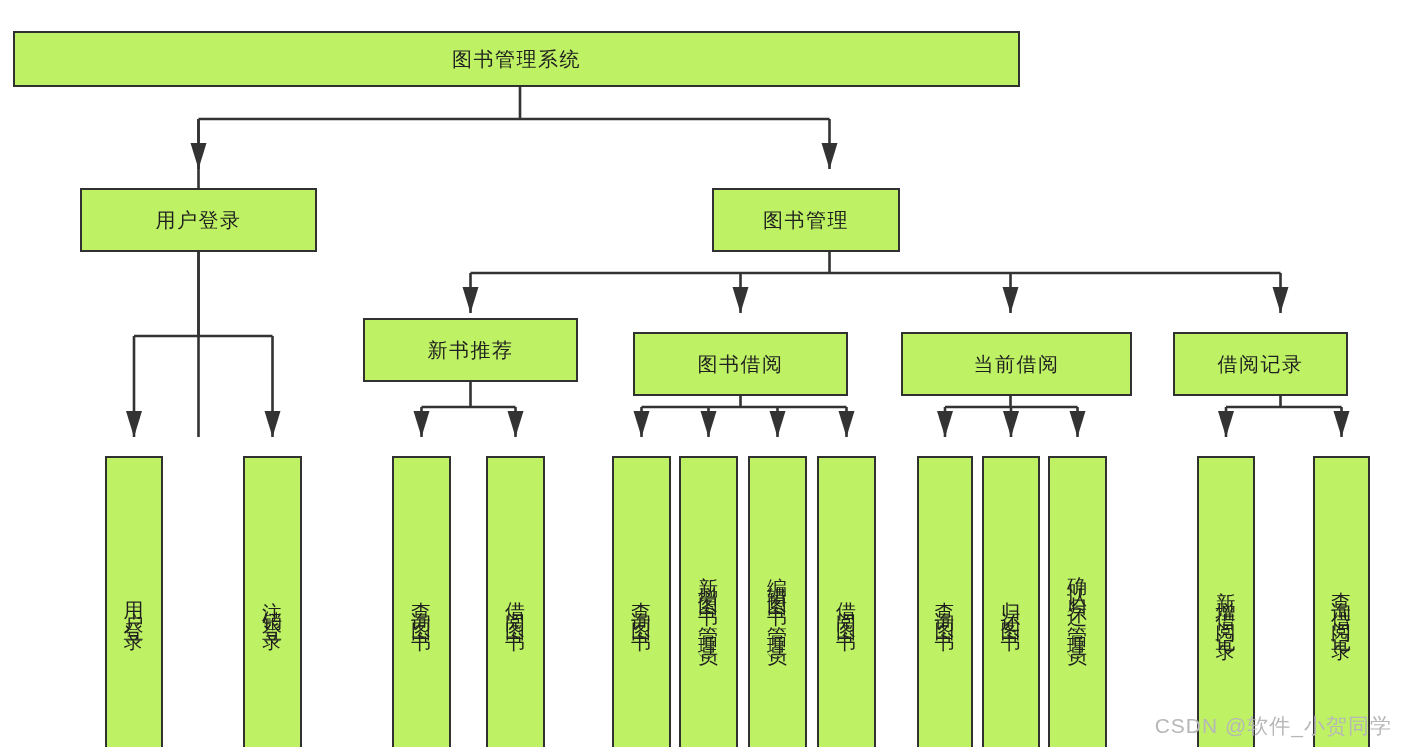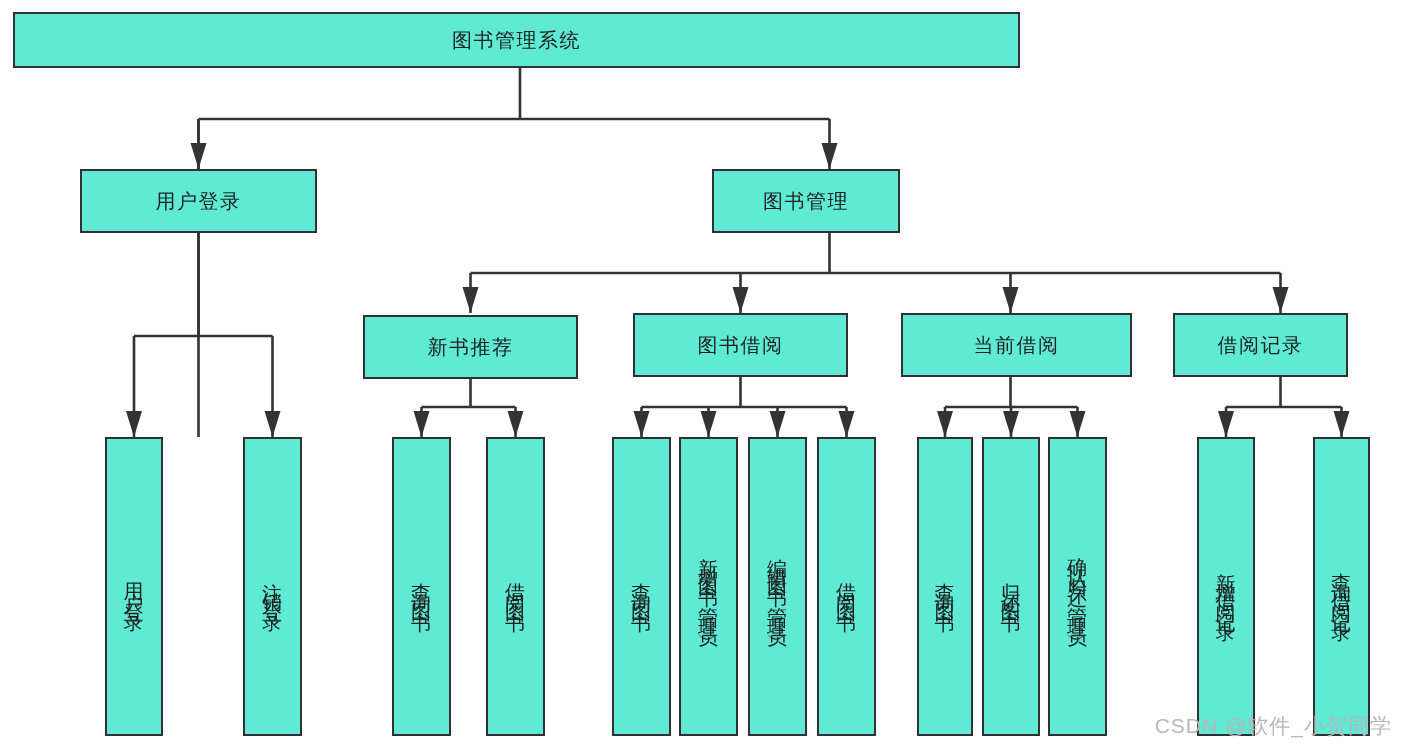--- a/index.html
+++ b/index.html
@@ -14,26 +14,27 @@
   svg.wires {
     position: absolute;
     left: 0; top: 0;
     width: 1405px; height: 747px;
     z-index: 1;
   }
   .node {
     position: absolute;
     box-sizing: border-box;
     border: 2.6px solid #313131;
-    background: #5eead4;
+    background: #bef264;
     display: flex;
     align-items: center;
     justify-content: center;
     color: #1f1f1f;
     z-index: 2;
+    margin-top: 19px;
   }
   .hnode {
     font-size: 20px;
     letter-spacing: 1.5px;
     white-space: nowrap;
   }
   .vnode {
     writing-mode: vertical-rl;
     text-orientation: mixed;
     font-size: 20px;
@@ -41,21 +42,21 @@
     line-height: 1;
     top: 437px;
     height: 299px;
   }
   
   #n-root   { left: 13px;  top: 12px;  width: 1007px; height: 56px; }
   
   #n-login  { left: 80px;  top: 169px; width: 237px; height: 64px; }
   #n-mgmt   { left: 712px; top: 169px; width: 188px; height: 64px; }
   
-  #n-new    { left: 363px;  top: 315px; width: 215px; height: 64px; }
+  #n-new    { left: 363px;  top: 299px; width: 215px; height: 64px; }
   #n-borrow { left: 633px;  top: 313px; width: 215px; height: 64px; }
   #n-cur    { left: 901px;  top: 313px; width: 231px; height: 64px; }
   #n-rec    { left: 1173px; top: 313px; width: 175px; height: 64px; }
   
   #n-a1 { left: 105px;  width: 58px; }
   #n-a2 { left: 243px;  width: 59px; }
   #n-b1 { left: 392px;  width: 59px; }
   #n-b2 { left: 486px;  width: 59px; }
   #n-c1 { left: 612px;  width: 59px; }
   #n-c2 { left: 679px;  width: 59px; }

